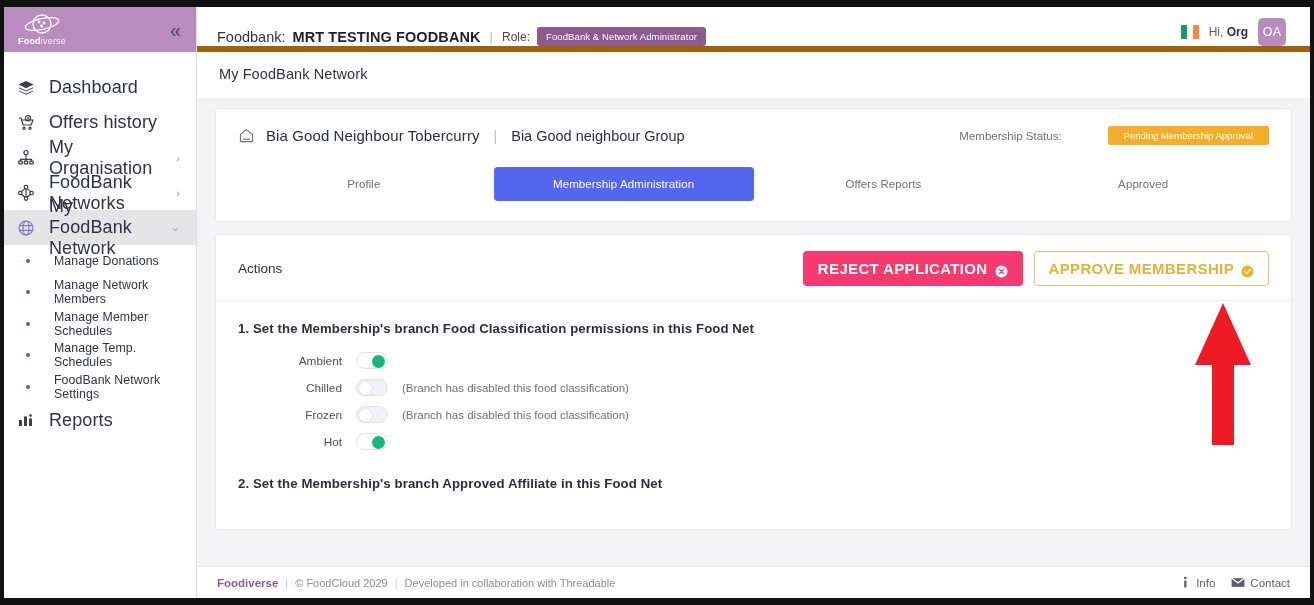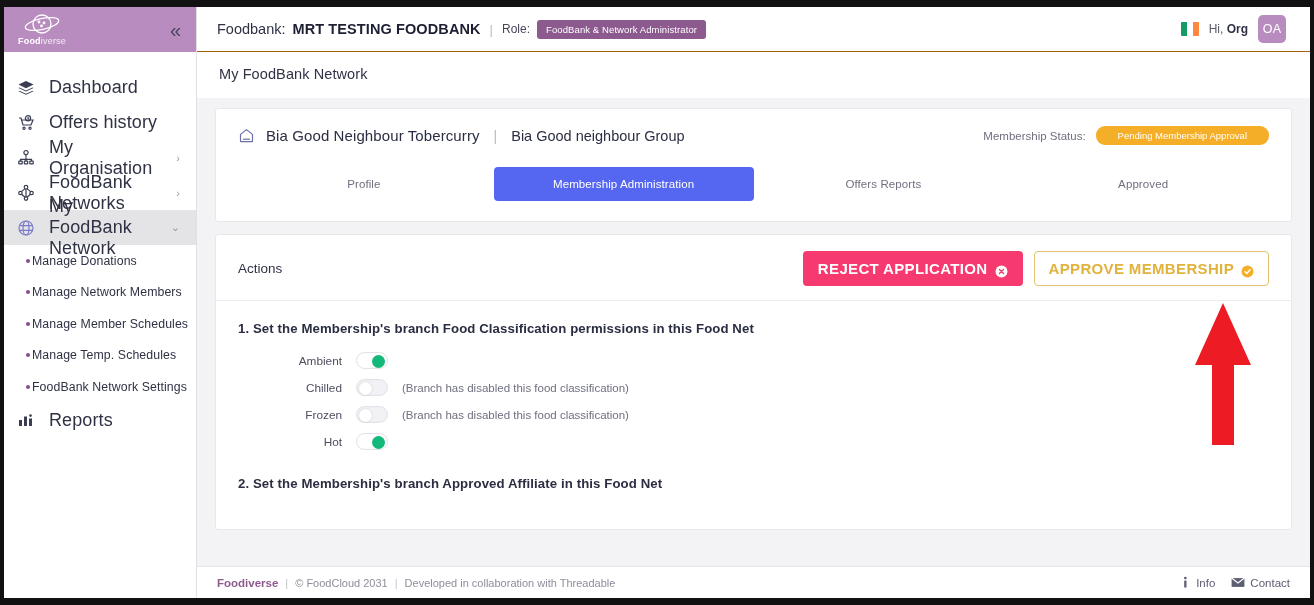--- a/index.html
+++ b/index.html
@@ -63,38 +63,38 @@
     display: flex; align-items: center; justify-content: center;
     color: #3b3d55;
   }
   .nav-ico svg { display: block; }
   .nav-label {
     font-size: 18px; color: #2f3245; flex: 1;
     letter-spacing: .1px;
   }
   .nav-chev { font-size: 11px; color: #9a9aa8; padding-right: 4px; }
   .nav-sub {
-    display: flex; align-items: center; gap: 2px;
+    display: flex; align-items: center; gap: 24px;
     height: 31.5px; padding-left: 22px; cursor: pointer;
   }
   .nav-sub .dot {
     width: 4px; height: 4px; border-radius: 50%;
     background: #8a4a8f; flex: 0 0 4px;
   }
   .nav-sub .nav-label { font-size: 12.3px; color: #2f3245; }
 
   
   .main {
     flex: 1; display: flex; flex-direction: column;
     background: #f3f3f5; min-width: 0;
   }
   .topbar {
     height: 45px; background: #fff;
-    border-bottom: 1px solid #a16207;
-    display: flex; align-items: center;
+    border-bottom: 6px solid #a16207;
+    display: flex; align-items: flex-end;
     padding: 0 24px 0 20px;
     justify-content: space-between;
     flex: 0 0 45px;
   }
   .tb-left { display: flex; align-items: center; gap: 7px; }
   .tb-fb-label { font-size: 14.5px; color: #2f3245; }
   .tb-fb-name { font-size: 14.5px; color: #1d2033; font-weight: bold; letter-spacing: .1px; }
   .tb-sep { color: #b9bac4; font-size: 13px; margin: 0 2px; }
   .tb-role { font-size: 12px; color: #4a4458; }
   .role-badge {
@@ -146,21 +146,21 @@
   }
   .org-left { display: flex; align-items: center; gap: 11px; }
   .home-ico { width: 17px; height: 17px; color: #6b6fa8; }
   .org-name { font-size: 15px; color: #2b2e42; letter-spacing: .1px; }
   .org-div { color: #b9bac4; font-size: 14px; margin: 0 3px; }
   .org-group { font-size: 14.5px; color: #2b2e42; }
   .org-right { display: flex; align-items: center; gap: 10px; }
   .ms-label { font-size: 11.5px; color: #6f7080; }
   .status-badge {
     background: #f5ae27; color: #fff; font-size: 9.5px;
-    padding: 4px 22px; border-radius: 9px; white-space: nowrap;
+    padding: 4px 16px; border-radius: 2px; white-space: nowrap; margin-left: 36px;
   }
   .tabs {
     display: flex; padding: 6px 18px 20px 18px; gap: 0;
   }
   .tab {
     flex: 1; text-align: center; font-size: 11.5px;
     color: #6f7080; padding: 11px 6px; cursor: pointer;
     border-radius: 4px; letter-spacing: .1px;
   }
   .tab.active {
@@ -478,21 +478,21 @@
           <div class="section-title">2. Set the Membership's branch Approved Affiliate in this Food Net</div>
         </div>
       </div>
 
     </div>
 
     <footer class="footer">
       <div class="ft-left">
         <span class="ft-brand">Foodiverse</span>
         <span class="ft-sep">|</span>
-        <span class="ft-txt">© FoodCloud 2031</span>
+        <span class="ft-txt">© FoodCloud 2029</span>
         <span class="ft-sep">|</span>
         <span class="ft-txt">Developed in collaboration with Threadable</span>
       </div>
       <div class="ft-right">
         <span class="ft-link">
           <span>
             <svg width="11" height="13" viewBox="0 0 11 13" fill="#5c5e72">
                 <rect x="4.2" y="4.6" width="2.3" height="7" rx=".3"></rect>
                 <circle cx="5.35" cy="2" r="1.35"></circle>
               </svg>

